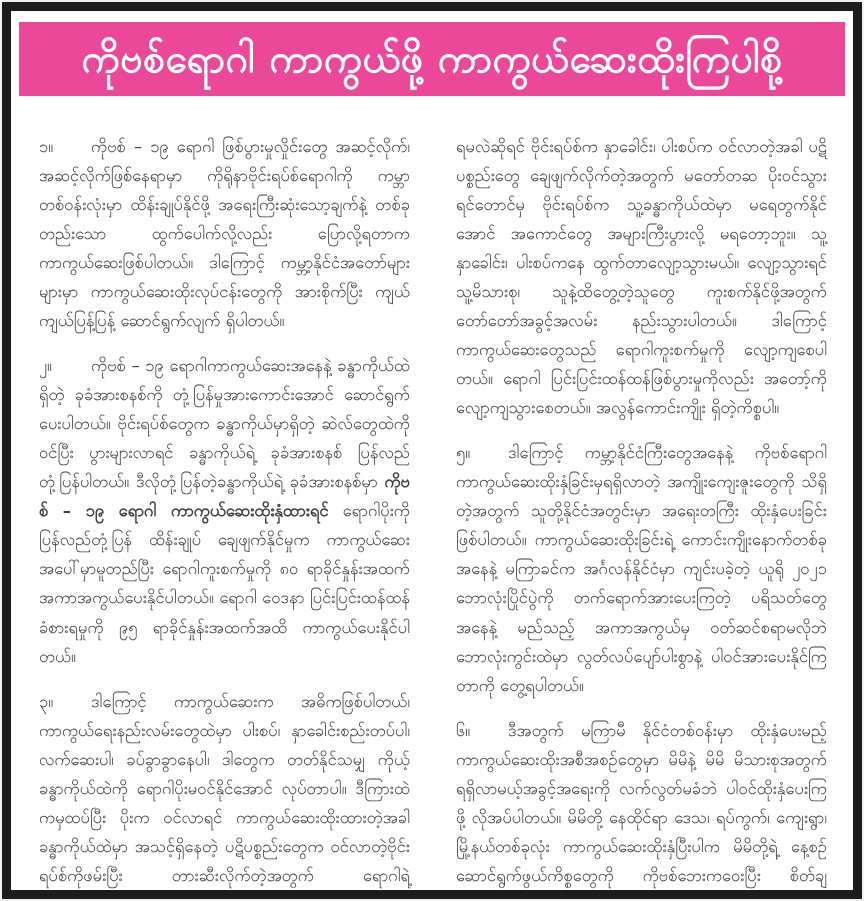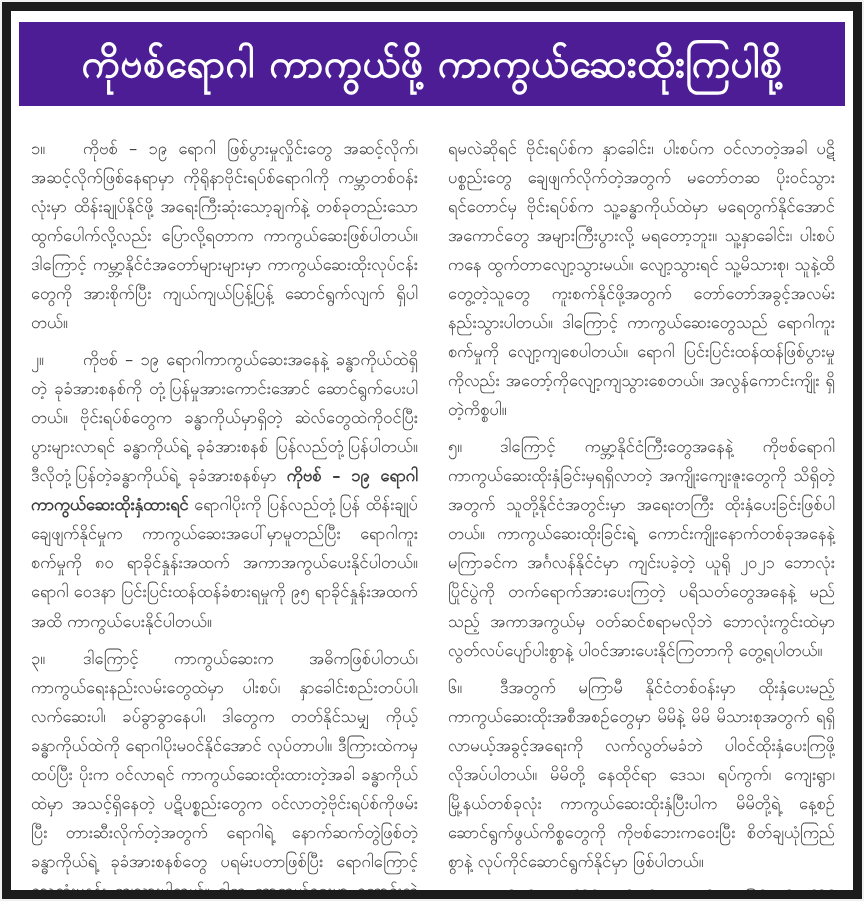--- a/index.html
+++ b/index.html
@@ -18,22 +18,22 @@
   .frame {
     position: absolute;
     inset: 2px;
     background: #ffffff;
     border: 9px solid #1c1c1c;
     box-sizing: border-box;
     overflow: hidden;
   }
   .banner {
     margin: 11px 8px 0 8px;
-    height: 84px;
-    background: #4c1d95;
+    height: 74px;
+    background: #ec4899;
     display: flex;
     align-items: center;
     justify-content: center;
   }
   .banner-title {
     color: #ffffff;
     font-size: 39px;
     font-weight: bold;
     letter-spacing: 0.5px;
     line-height: 1.1;
@@ -48,21 +48,21 @@
   .col {
     flex: 1 1 0;
     min-width: 0;
     color: #3e3e3e;
     font-size: 16.5px;
     line-height: 1.76;
     text-align: justify;
     text-justify: inter-word;
   }
   .para {
-    margin: 8px;
+    margin: 16px;
     padding: 0;
   }
   .para-num {
     display: inline-block;
     min-width: 52px;
   }
   .bold-span {
     font-weight: bold;
   }
 </style>

